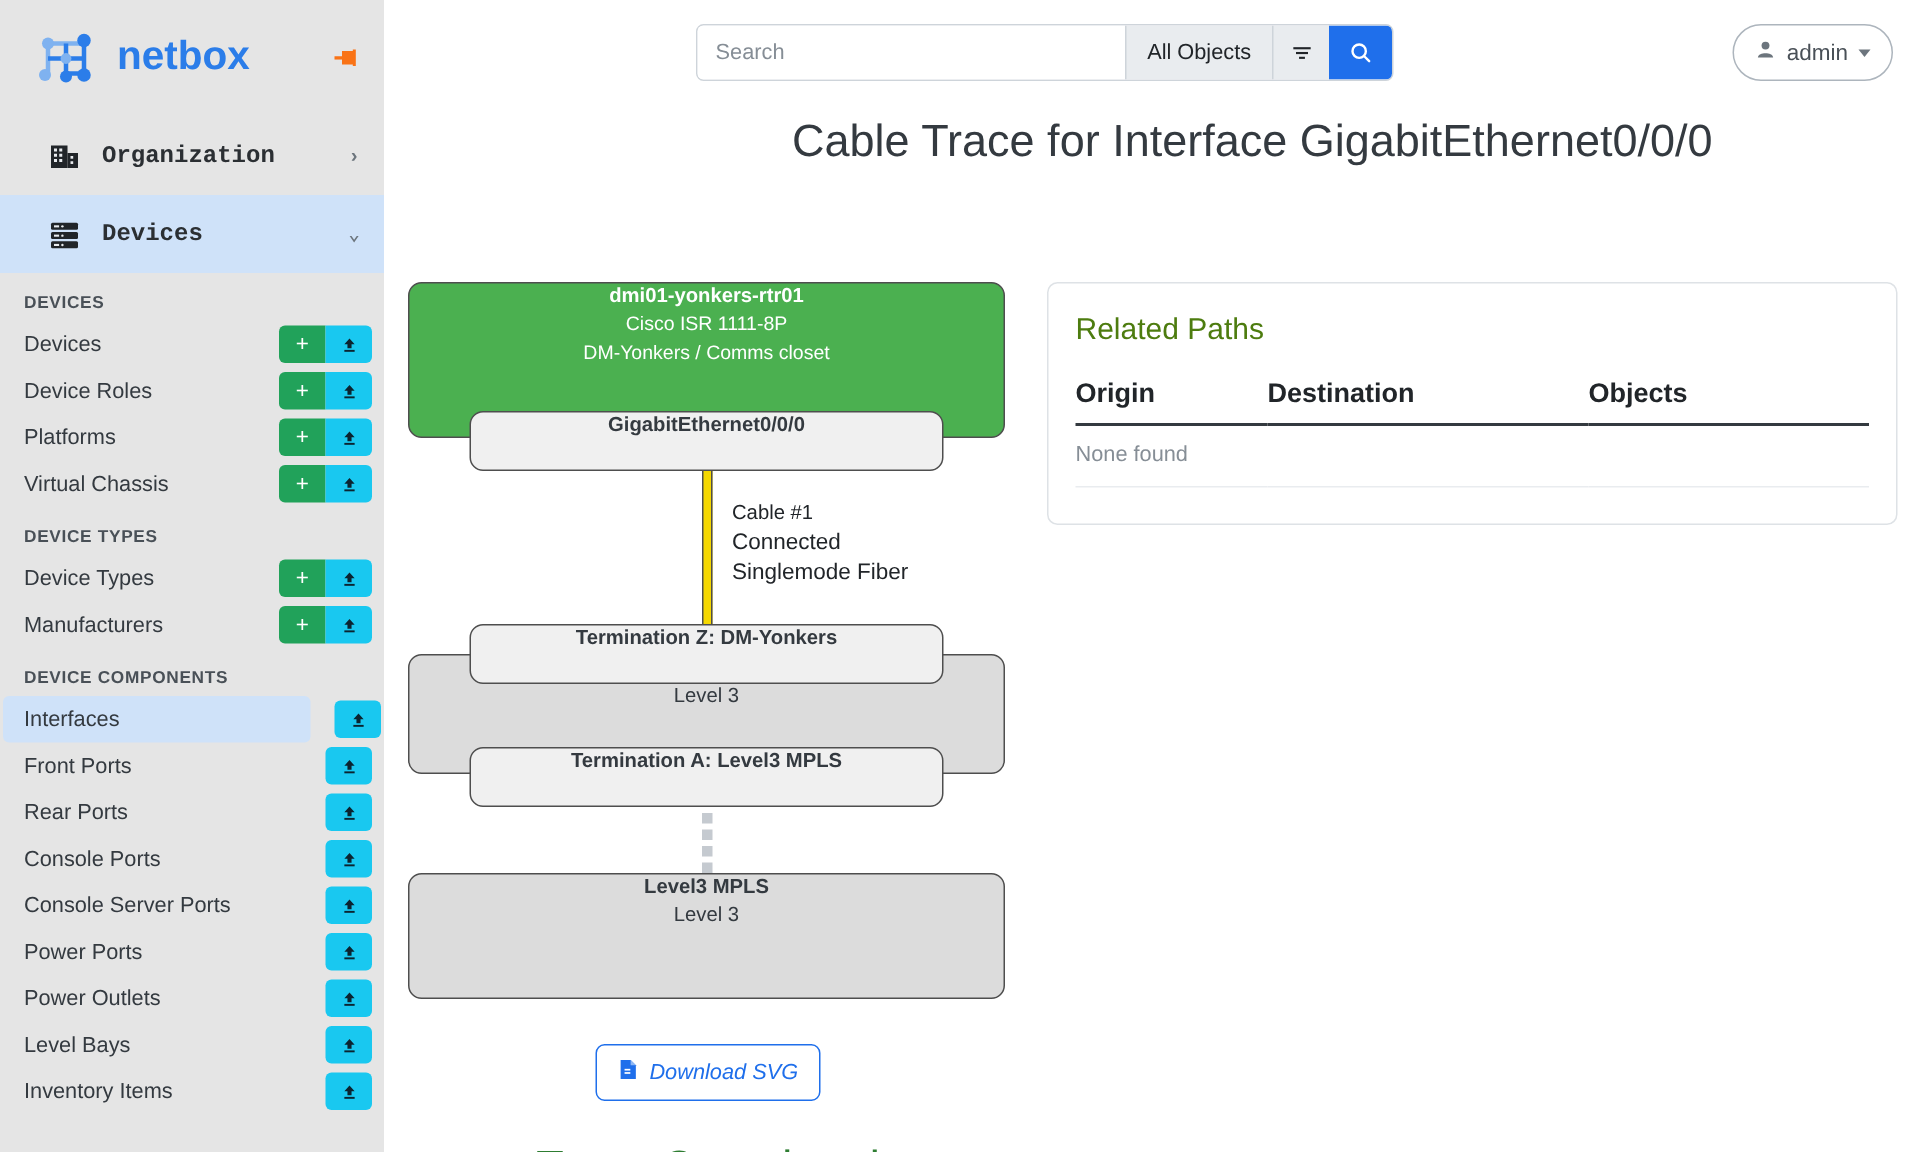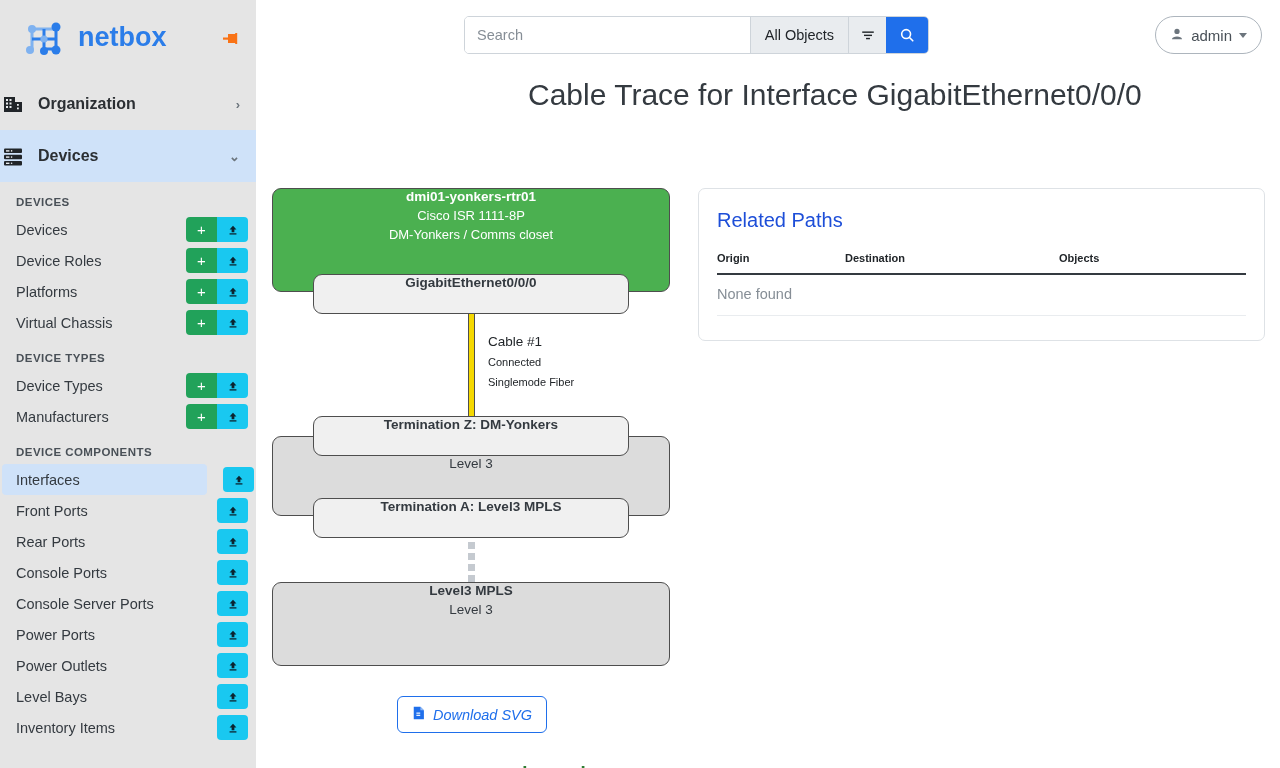--- a/index.html
+++ b/index.html
@@ -23,23 +23,24 @@
   .brand-row {
     height: 78px; display: flex; align-items: center;
     padding: 0 16px 0 22px; gap: 8px;
   }
   .logo-mark { width: 46px; height: 44px; flex: 0 0 46px; }
   .logo-word { flex: 1 1 auto; height: 34px; margin-left: 2px; }
   .pin-icon { width: 18px; height: 18px; flex: 0 0 18px; margin-left: auto; }
 
   .nav-group {
     display: flex; align-items: center; gap: 14px;
-    height: 52px; padding: 0 16px 0 2px;
+    height: 52px; padding: 0 16px 0 32px;
     font-size: 16px; font-weight: 700; color: #2b2f33;
     cursor: pointer;
+    font-family: Liberation Mono, monospace;
   }
   .nav-group .chev { margin-left: auto; color: #6c757d; font-size: 13px; line-height: 1; }
   .nav-group.active { background: #cfe2f9; }
   .nav-ico { width: 22px; height: 22px; flex: 0 0 22px; display: block; }
 
   .sec-head {
     font-size: 11.5px; font-weight: 700; letter-spacing: .45px;
     color: #495057; padding: 14px 0 6px 16px; text-transform: uppercase;
   }
   .nav-item {
@@ -146,21 +147,21 @@
   .node-provider .t2 { font-size: 13.5px; font-weight: 400; }
 
   .cable-seg { height: 120px; position: relative; }
   .cable-line {
     position: absolute; left: 199px; top: 0; width: 7px; height: 120px;
     background: #f5d800; border-left: 1px solid #4e4e4e; border-right: 1px solid #4e4e4e;
     transform: translateX(-3px);
   }
   .cable-lbl { position: absolute; left: 216px; top: 18px; line-height: 20px; }
   .cable-lbl .c1 { font-size: 13.5px; font-weight: 400; color: #212529; }
-  .cable-lbl .c2, .cable-lbl .c3 { font-size: 11px; color: #212529; }
+  .cable-lbl .c2, .cable-lbl .c3 { font-size: 15px; color: #212529; }
 
   .dot-seg { height: 44px; position: relative; }
   .dot-seg i {
     position: absolute; left: 196px; width: 7px; height: 7px;
     background: #c5cad0; display: block;
   }
   .dot-seg i:nth-child(1) { top: 4px; }
   .dot-seg i:nth-child(2) { top: 15px; }
   .dot-seg i:nth-child(3) { top: 26px; }
   .dot-seg i:nth-child(4) { top: 37px; }
@@ -177,24 +178,24 @@
     text-align: center; color: #2e7d32; font-size: 30px;
     font-weight: 400; margin-top: 28px;
   }
 
   
   .paths-col { flex: 1 1 auto; }
   .card {
     border: 1px solid #dee2e6; border-radius: 7px; background: #fff;
     padding: 20px 18px 24px 18px; width: 567px;
   }
-  .card-title { font-size: 20px; font-weight: 400; color: #1d4ed8; margin-bottom: 20px; }
+  .card-title { font-size: 20px; font-weight: 400; color: #4d7c0f; margin-bottom: 20px; }
   table.paths { width: 100%; border-collapse: collapse; }
   table.paths th {
-    text-align: left; font-size: 11px; font-weight: 700; color: #212529;
+    text-align: left; font-size: 18px; font-weight: 700; color: #212529;
     padding: 0 0 9px 0; border-bottom: 2px solid #343a40;
   }
   table.paths th.c1 { width: 128px; }
   table.paths th.c2 { width: 214px; }
   table.paths td {
     font-size: 14.5px; color: #868e96; padding: 11px 0 13px 0;
     border-bottom: 1px solid #e9ecef;
   }
 </style>
 </head>

